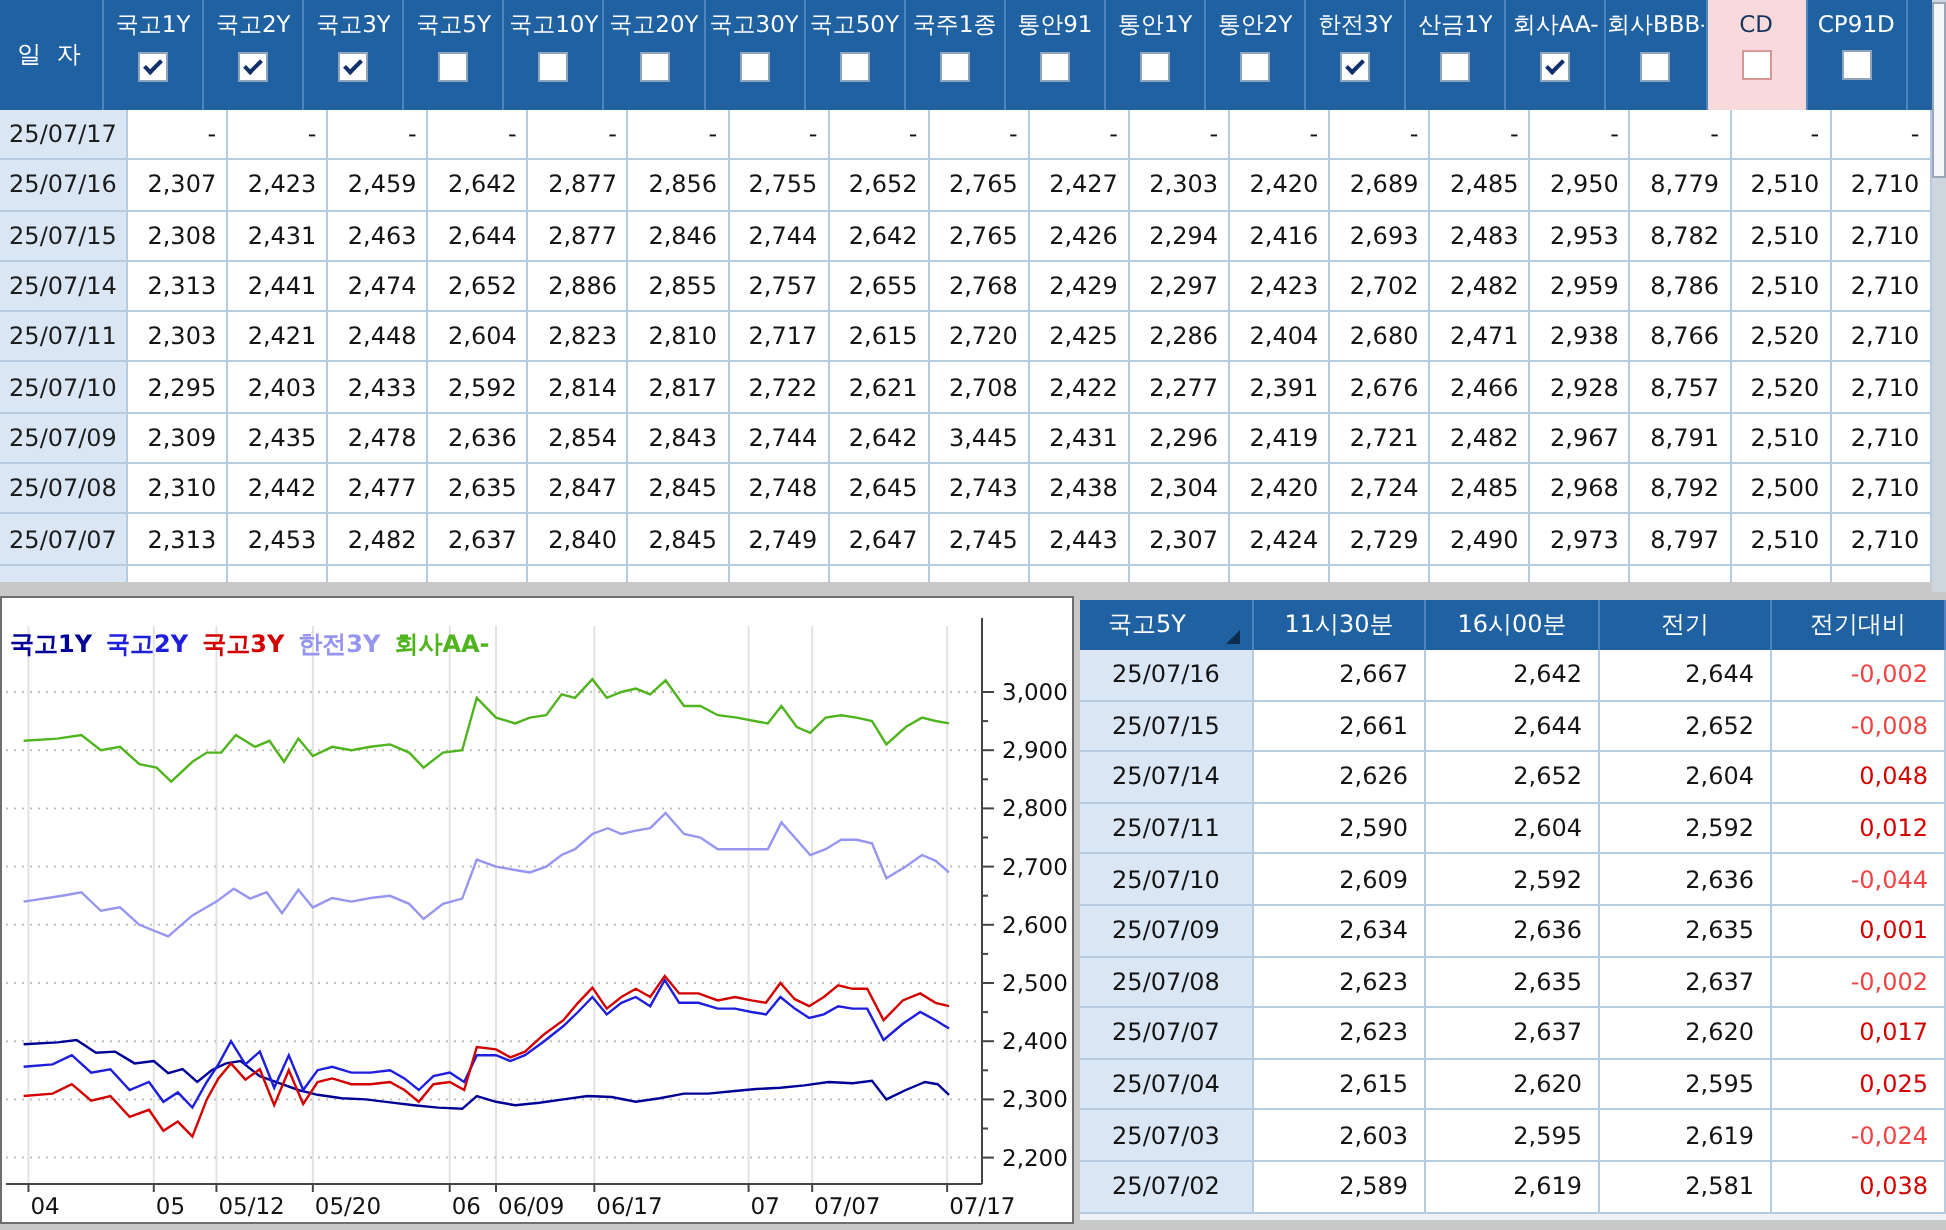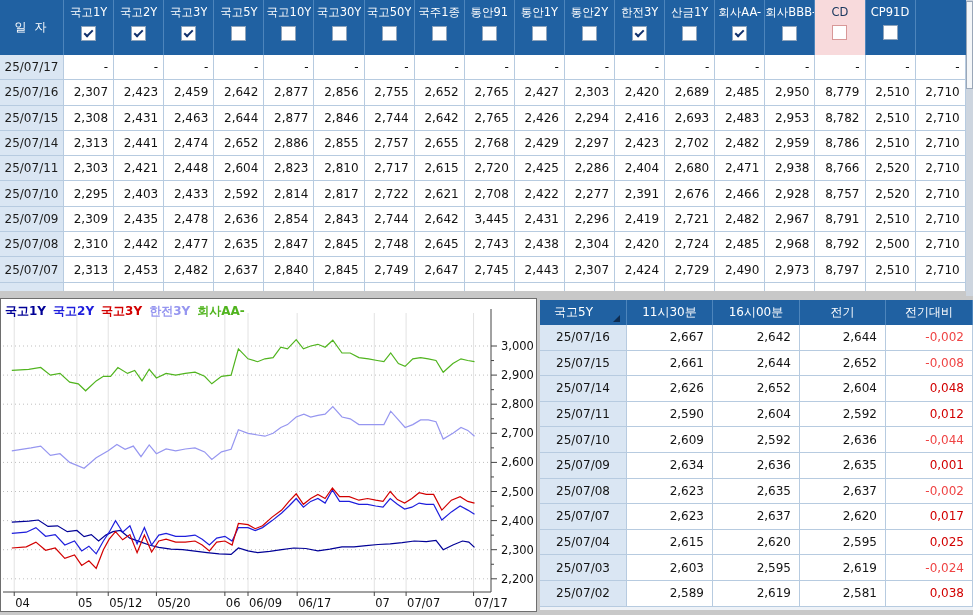--- a/index.html
+++ b/index.html
@@ -6,21 +6,21 @@
   body{
     width:973px;height:615px;position:relative;overflow:hidden;
     background:#c8c8c8;
     font-family:"DejaVu Sans","Liberation Sans",sans-serif;
     font-size:12px;color:#141414;
     -webkit-font-smoothing:none;
   }
   
   #top-table{position:absolute;left:0;top:0;width:966px;height:291px;background:#fff;overflow:hidden;}
   .t-header{display:flex;height:55px;background:#2061a2;}
-  .th-date{width:64px;box-sizing:border-box;border-right:1px solid #4d85bc;
+  .th-date{width:52px;box-sizing:border-box;border-right:1px solid #4d85bc;
     color:#fff;display:flex;align-items:center;justify-content:center;font-size:12px;letter-spacing:2px;}
   .th{width:50.1px;box-sizing:border-box;border-right:1px solid #4d85bc;
     display:flex;flex-direction:column;align-items:center;}
   .th.hl{background:#f8dadc;}
   .th-label{color:#fff;font-size:11.5px;margin-top:5px;white-space:nowrap;overflow:hidden;max-width:49px;}
   .th.hl .th-label{color:#16355c;}
   .cbx{width:13px;height:13px;background:#fff;border:1px solid #8ea4bc;margin-top:6px;
     position:relative;cursor:pointer;}
   .th.hl .cbx{border-color:#d89898;}
   .cbx.checked::after{
@@ -32,21 +32,21 @@
   .td.date{width:64px;background:#dae6f3;justify-content:center;color:#1c1c1c;}
   .td.val{width:50.1px;justify-content:flex-end;padding-right:5px;}
   .tr.partial{height:12px;border-bottom:none;}
   
   #v-scrollbar{position:absolute;left:966px;top:0;width:7px;height:296px;background:#cdd5df;}
   #v-scroll-thumb{position:absolute;left:0;top:1px;width:7px;height:88px;background:#f4f6f8;
     border:1px solid #9aa7b8;box-sizing:border-box;}
   
   #chart-panel{position:absolute;left:0;top:298px;width:535px;height:312px;background:#fff;
     border:1px solid #6e6e6e;}
-  #chart-legend{position:absolute;left:4px;top:4px;font-weight:bold;font-size:12px;white-space:nowrap;}
+  #chart-legend{position:absolute;left:4px;top:15px;font-weight:bold;font-size:12px;white-space:nowrap;}
   #chart-legend span{margin-right:7px;}
   
   #quote-table{position:absolute;left:540px;top:300px;width:433px;height:310px;background:#eef2f7;overflow:hidden;}
   .q-header{display:flex;height:25px;background:#2061a2;color:#fff;}
   .q-h{box-sizing:border-box;border-right:1px solid #4d85bc;display:flex;align-items:center;
     justify-content:center;position:relative;font-size:12px;}
   .q-corner{justify-content:flex-start;padding-left:14px;}
   .sort-tri{position:absolute;right:6px;bottom:3px;width:0;height:0;
     border-bottom:7px solid #0e2c50;border-left:7px solid transparent;}
   .q-row{display:flex;height:25.6px;background:#fff;border-bottom:1px solid #b7cbe0;box-sizing:border-box;}
@@ -74,20 +74,24 @@
       <div class="th">
         <div class="th-label">국고3Y</div>
         <div class="cbx checked"></div>
       </div>
       <div class="th">
         <div class="th-label">국고5Y</div>
         <div class="cbx"></div>
       </div>
       <div class="th">
         <div class="th-label">국고10Y</div>
+        <div class="cbx"></div>
+      </div>
+      <div class="th">
+        <div class="th-label">국고20Y</div>
         <div class="cbx"></div>
       </div>
       <div class="th">
         <div class="th-label">국고30Y</div>
         <div class="cbx"></div>
       </div>
       <div class="th">
         <div class="th-label">국고50Y</div>
         <div class="cbx"></div>
       </div>

